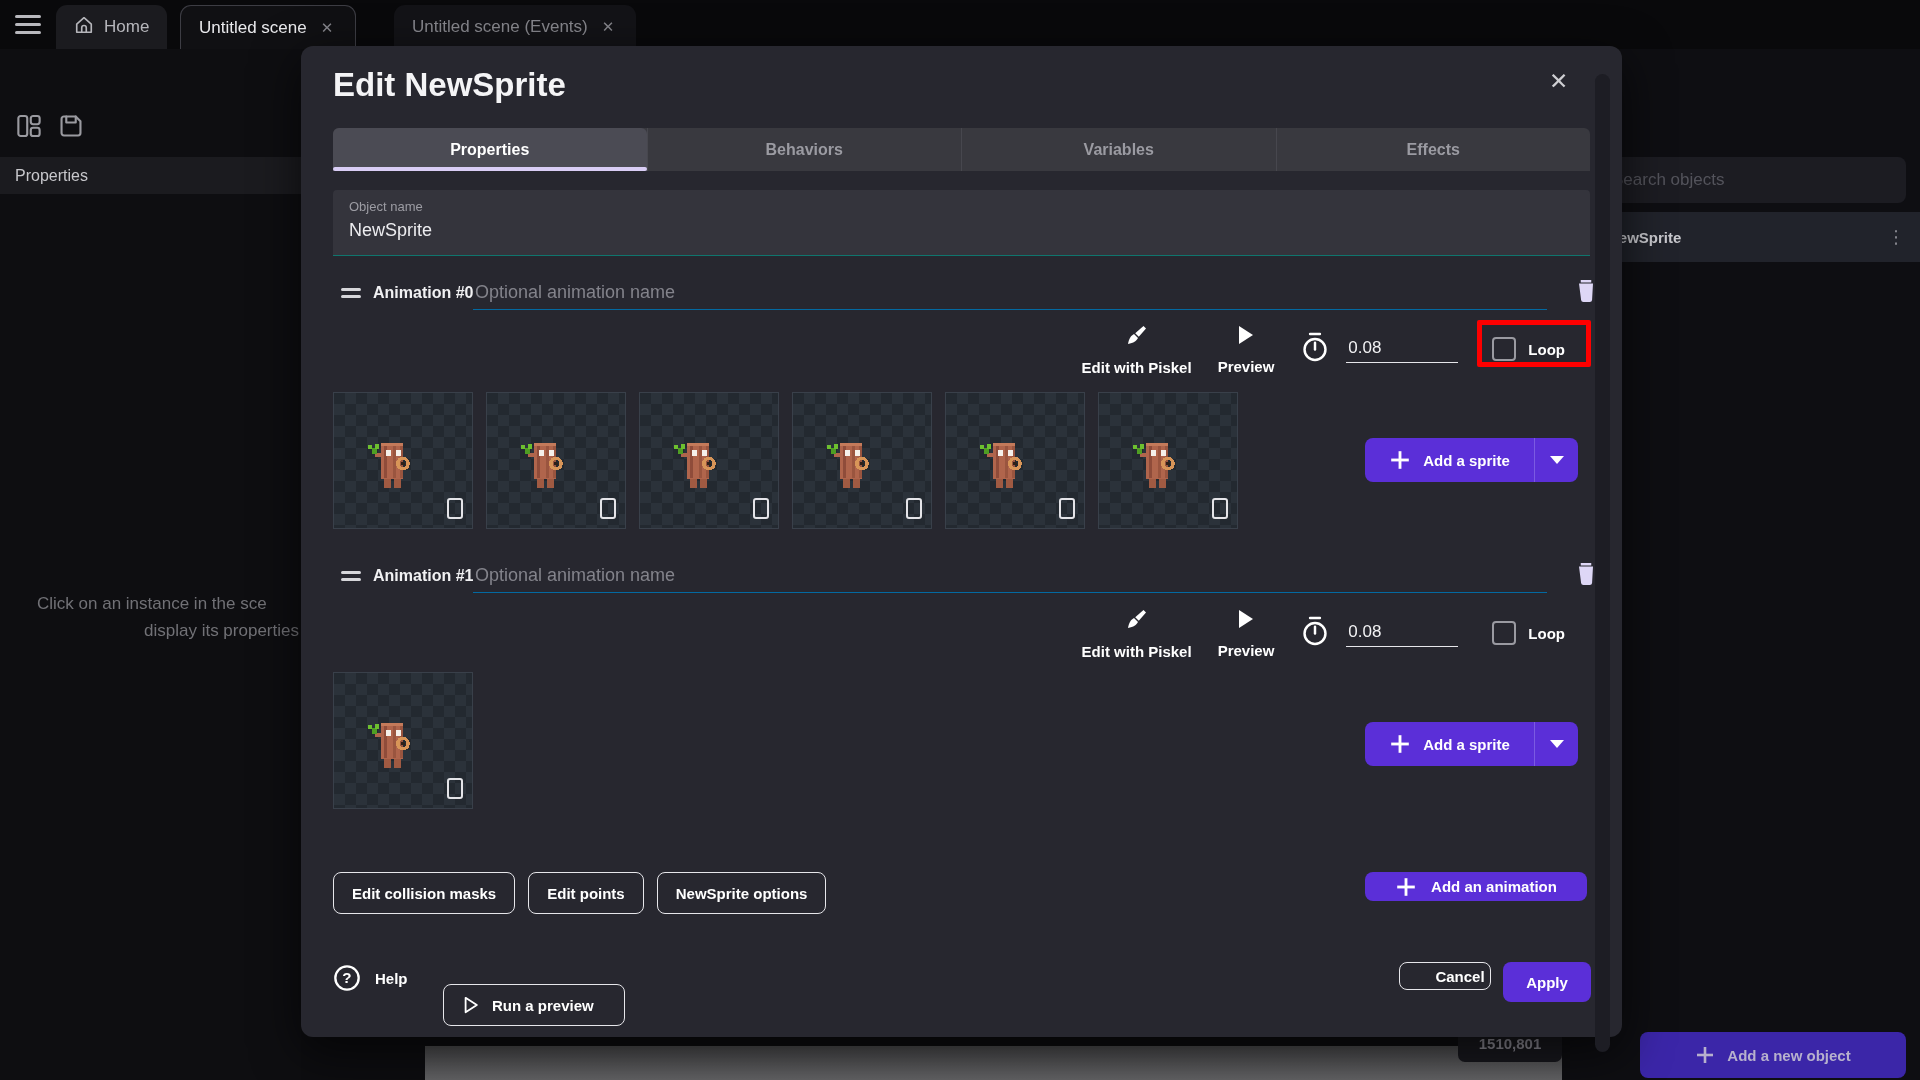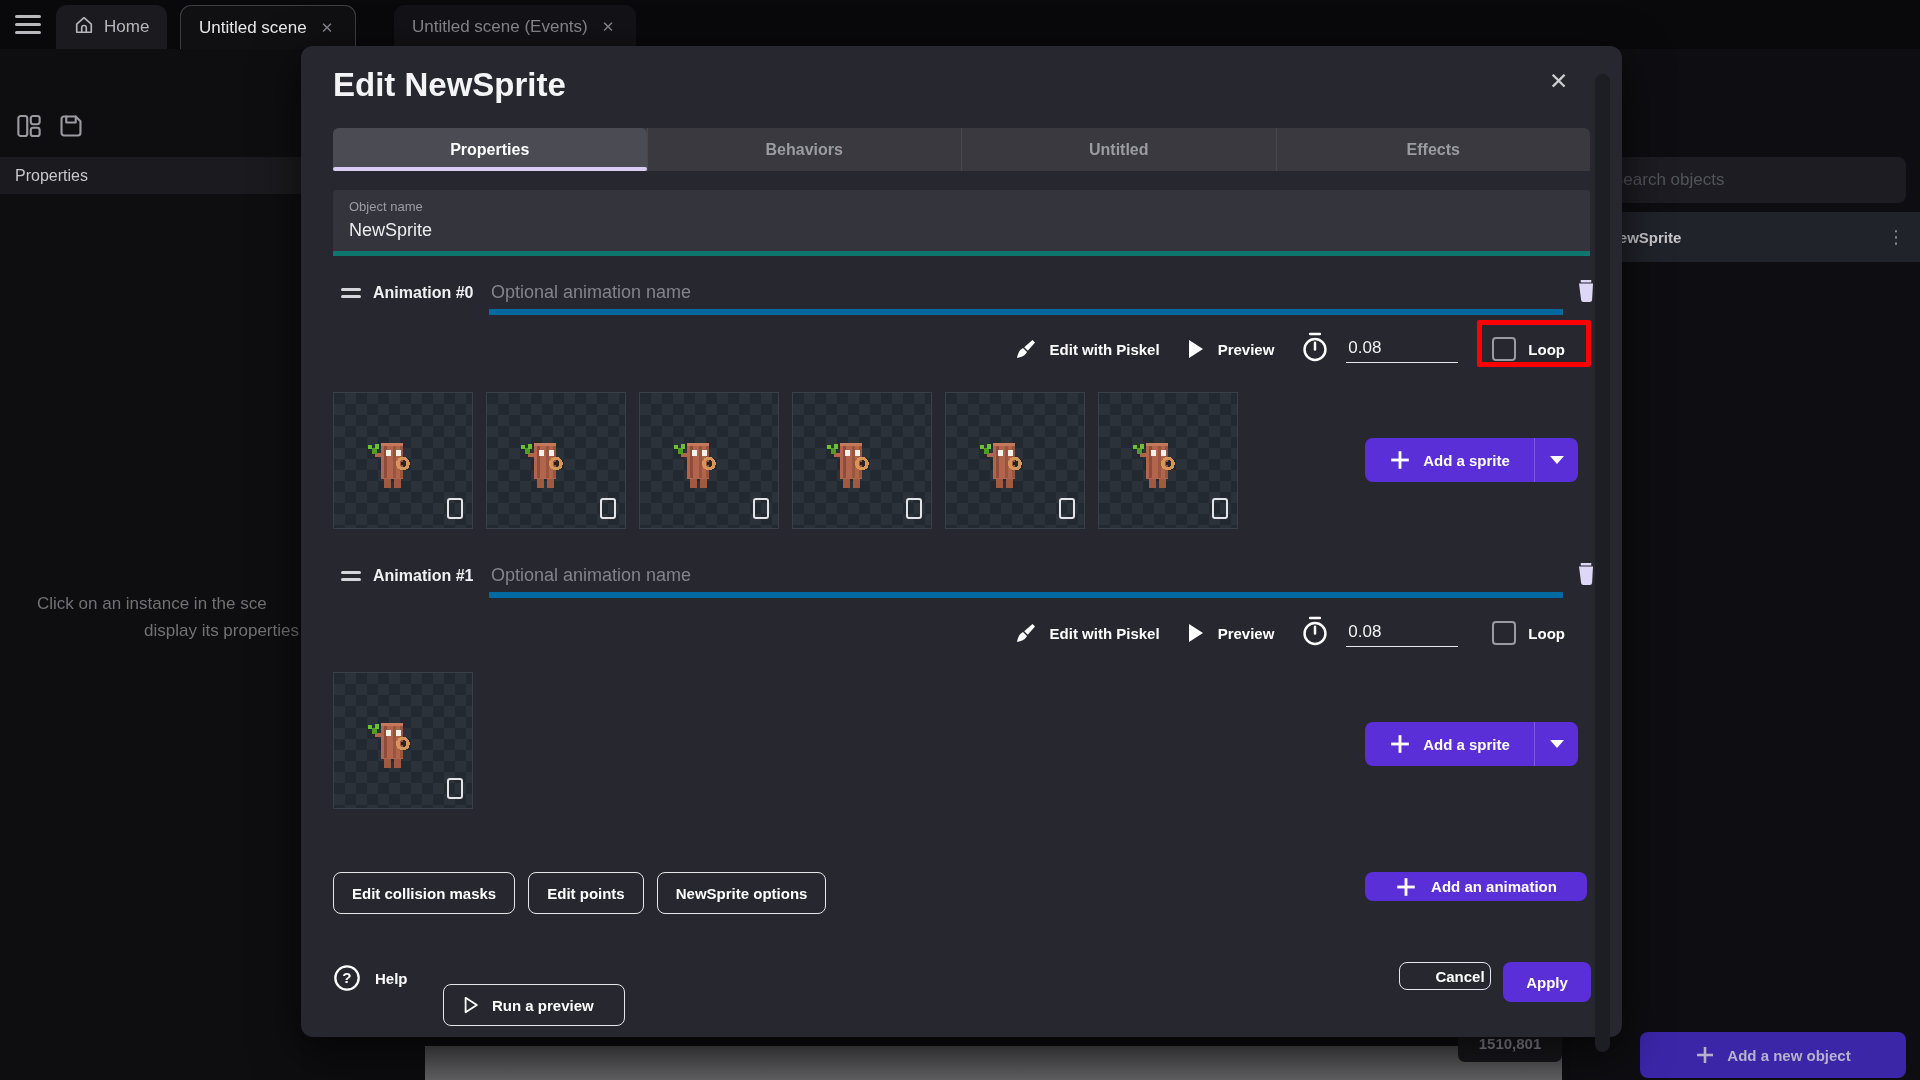--- a/index.html
+++ b/index.html
@@ -58,38 +58,38 @@
   #dlg-tabs { position:absolute; left:32px; top:82px; width:1257px; height:43px; background:#39393f;
     border-radius:6px 6px 0 0; display:flex; }
   .dtab { flex:1; display:flex; align-items:center; justify-content:center; font-size:16px; font-weight:700;
     color:#9b9ba2; position:relative; cursor:pointer; }
   .dtab + .dtab { border-left:1px solid #47474e; }
   .dtab.active { background:#4b4b54; color:#ffffff; border-radius:6px 6px 0 0; }
   .dtab.active::after { content:""; position:absolute; left:0; right:0; bottom:0; height:4px;
     background:#d9cdf5; border-radius:2px; }
 
   #objname-field { position:absolute; left:32px; top:144px; width:1257px; height:66px; background:#34343c;
-    border-bottom:5px solid #0f766e; border-radius:4px 4px 0 0; }
+    border-bottom:1px solid #0f766e; border-radius:4px 4px 0 0; }
   #objname-field .flabel { position:absolute; left:16px; top:9px; font-size:13px; color:#9c9ca3; }
   #objname-field input { position:absolute; left:16px; top:30px; width:1200px; background:transparent; border:none;
     color:#ededf0; font-size:18px; font-family:"Liberation Sans", sans-serif; outline:none; }
 
   .anim-header { position:absolute; left:32px; width:1257px; height:44px; }
   .drag-handle { position:absolute; left:8px; top:14px; width:20px; }
   .drag-handle span { display:block; height:3px; background:#d6d6da; border-radius:2px; margin-bottom:4px; }
   .anim-label { position:absolute; left:40px; top:10px; font-size:16px; font-weight:700; color:#f1f1f3; white-space:nowrap; }
   .anim-name-input { position:absolute; left:140px; top:2px; width:1074px; background:transparent;
-    border:none; border-bottom:6px solid #0369a1; color:#e8e8ec; font-size:18px; padding:6px 2px;
-    outline:none; font-family:"Liberation Sans", sans-serif;margin-left:16px; }
+    border:none; border-bottom:1px solid #0369a1; color:#e8e8ec; font-size:18px; padding:6px 2px;
+    outline:none; font-family:"Liberation Sans", sans-serif; }
   .anim-name-input::placeholder { color:#83838b; }
   .trash-btn { position:absolute; left:1240px; top:2px; width:28px; height:30px; cursor:pointer; color:#ded7f6; }
 
   .controls-row { position:absolute; left:32px; width:1232px; height:46px; display:flex; align-items:center;
     justify-content:flex-end; }
-  .ctrl-btn { display:flex; align-items:center; gap:12px; color:#ffffff; font-weight:700; font-size:15px; cursor:pointer; }
+  .ctrl-btn { display:flex; align-items:center; gap:12px; color:#ffffff; font-weight:700; font-size:15px; cursor:pointer;flex-direction:column; }
   .gap24 { width:26px; } .gap16 { width:16px; }
   .time-input { width:112px; background:transparent; border:none; border-bottom:1.5px solid #e6e6ea;
     color:#f2f2f4; font-size:17px; padding:2px 2px 4px 2px; outline:none; font-family:"Liberation Sans", sans-serif; }
   .loop-wrap { position:relative; display:flex; align-items:center; gap:12px; margin-left:34px; }
   .loop-wrap .red-box { position:absolute; left:-15px; top:-17px; width:114px; height:47px;
     border:5px solid #fe0000; border-radius:2px; pointer-events:none; }
   .loop-check { width:24px; height:24px; border:2.5px solid #9a9aa1; border-radius:4px; cursor:pointer; }
   .loop-label { color:#ffffff; font-weight:700; font-size:15px; }
 
   .thumb-row { position:absolute; left:32px; display:flex; gap:13px; }
@@ -258,21 +258,21 @@
 <div id="coord-chip">1510,801</div>
 
 <div id="dialog">
   <div id="dlg-title">Edit NewSprite</div>
   <div id="dlg-close">✕</div>
   <div id="dlg-scrollbar"></div>
 
   <div id="dlg-tabs">
     <div class="dtab active">Properties</div>
     <div class="dtab">Behaviors</div>
-    <div class="dtab">Untitled</div>
+    <div class="dtab">Variables</div>
     <div class="dtab">Effects</div>
   </div>
 
   <div id="objname-field">
     <div class="flabel">Object name</div>
     <input value="NewSprite" style="">
   </div>
 
   <div class="anim-header" style="top:228px">
     <span class="drag-handle">

